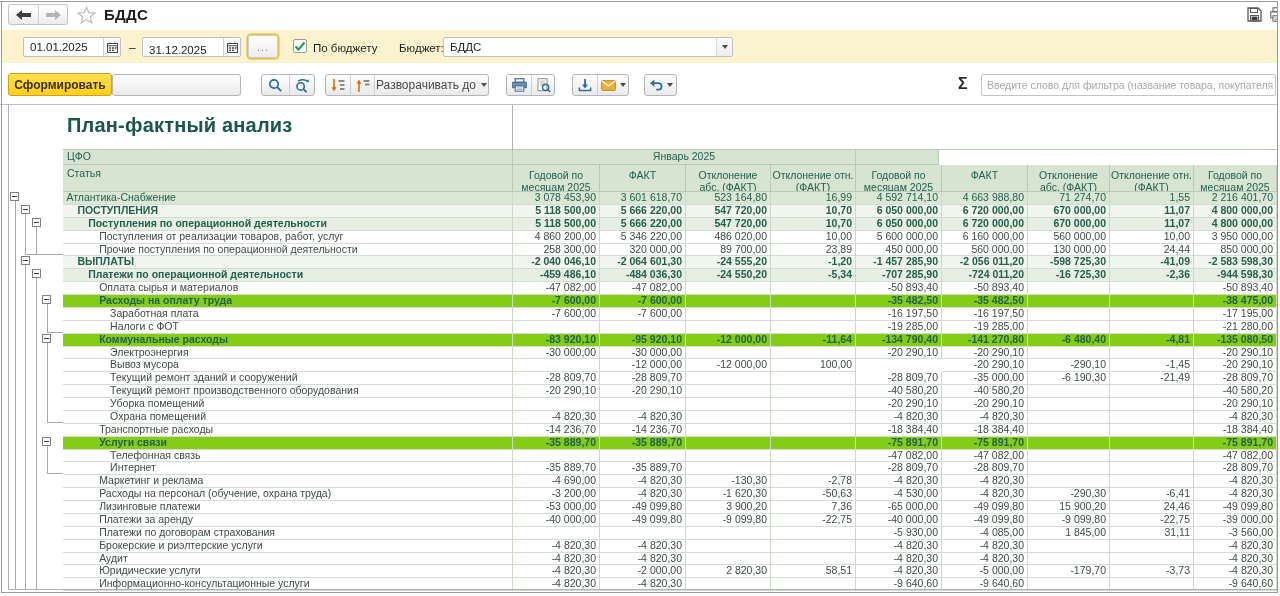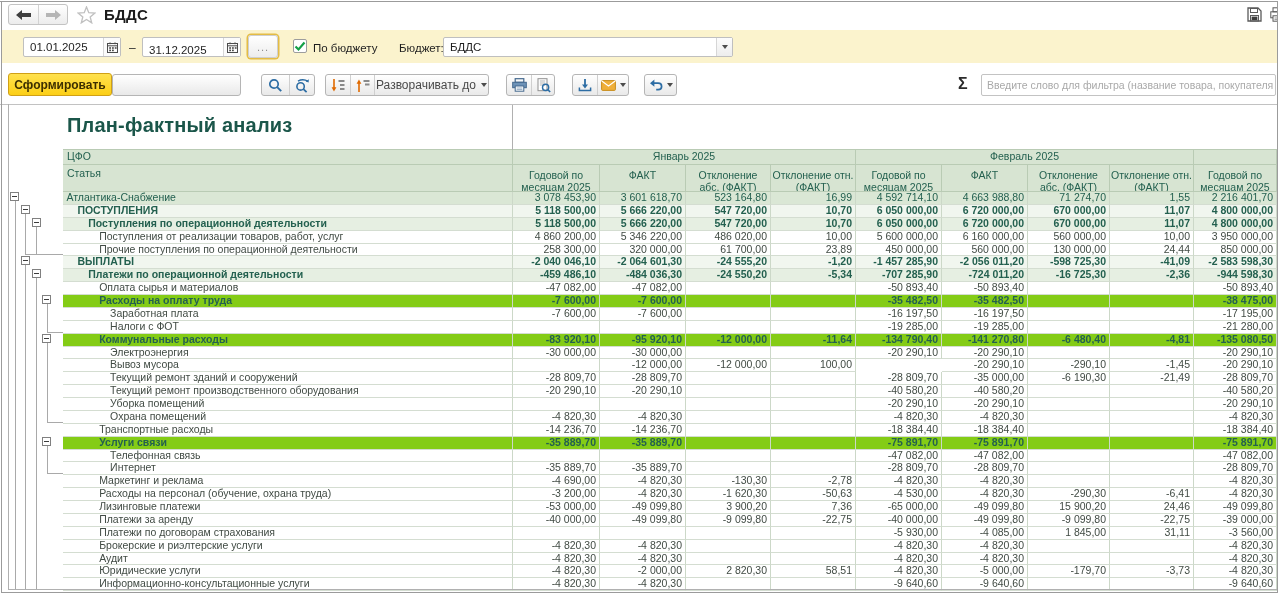--- a/index.html
+++ b/index.html
@@ -372,21 +372,20 @@
         <div class="tline" style="left: 38.8px; top: 369.36px; width: 16.2px; height: 1px;"></div>
       </div>
     <div class="grid" id="grid">
         <div class="title-band" style="width: 1214px;">
           <div class="rtitle">План-фактный анализ</div>
           <div style="position:absolute;left:449px;top:0;width:1px;height:46px;background:#b0b0b0;"></div>
         </div>
         <div class="trow grow">
           <div class="cell c-label" style="width: 450px;">ЦФО</div>
           <div class="cell c-month" style="width: 343px;">Январь 2025</div>
-          <div class="cell c-month" style="width: 338px;">Февраль 2025</div>
           <div class="cell c-month" style="width: 83px;"></div>
         </div>
         <div class="trow hrow">
           <div class="cell c-article" style="width: 450px;">Статья</div>
           <div class="cell" style="width: 87px;">
             <div>Годовой по</div>
             <div>месяцам 2025</div>
           </div>
           <div class="cell" style="width: 86px;">
             <div>ФАКТ</div>
@@ -464,21 +463,21 @@
           <div class="cell c-num" style="width: 86px;">5 600 000,00</div>
           <div class="cell c-num" style="width: 86px;">6 160 000,00</div>
           <div class="cell c-num" style="width: 82px;">560 000,00</div>
           <div class="cell c-num" style="width: 84px;">10,00</div>
           <div class="cell c-num" style="width: 83px;">3 950 000,00</div>
         </div>
         <div class="trow drow bg-leaf">
           <div class="cell c-name" style="width: 450px; padding-left: 36.2px;">Прочие поступления по операционной деятельности</div>
           <div class="cell c-num" style="width: 87px;">258 300,00</div>
           <div class="cell c-num" style="width: 86px;">320 000,00</div>
-          <div class="cell c-num" style="width: 85px;">61 700,00</div>
+          <div class="cell c-num" style="width: 85px;">89 700,00</div>
           <div class="cell c-num" style="width: 85px;">23,89</div>
           <div class="cell c-num" style="width: 86px;">450 000,00</div>
           <div class="cell c-num" style="width: 86px;">560 000,00</div>
           <div class="cell c-num" style="width: 82px;">130 000,00</div>
           <div class="cell c-num" style="width: 84px;">24,44</div>
           <div class="cell c-num" style="width: 83px;">850 000,00</div>
         </div>
         <div class="trow drow bg-l1 row-green row-bold">
           <div class="cell c-name" style="width: 450px; padding-left: 14.4px;">ВЫПЛАТЫ</div>
           <div class="cell c-num" style="width: 87px;">-2 040 046,10</div>

